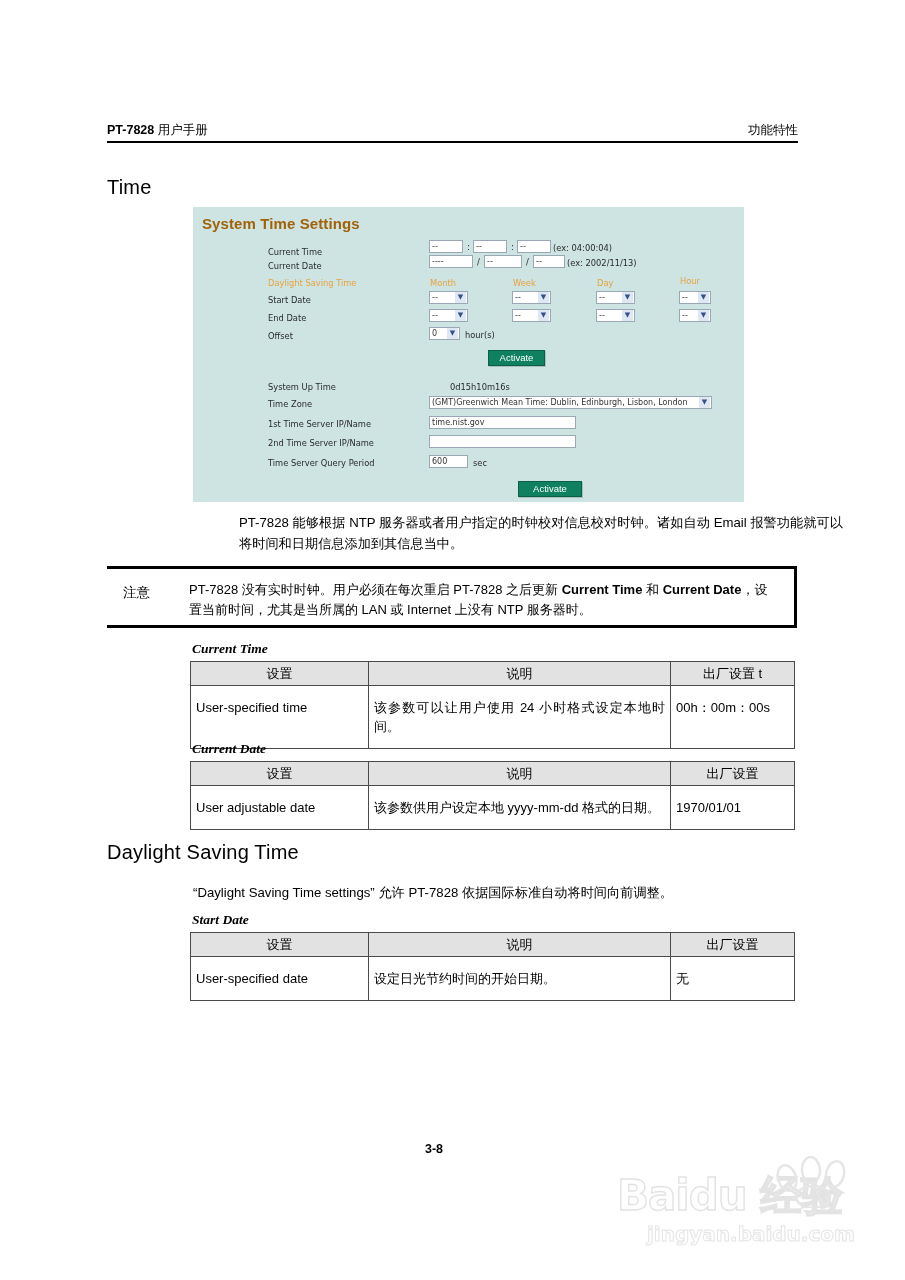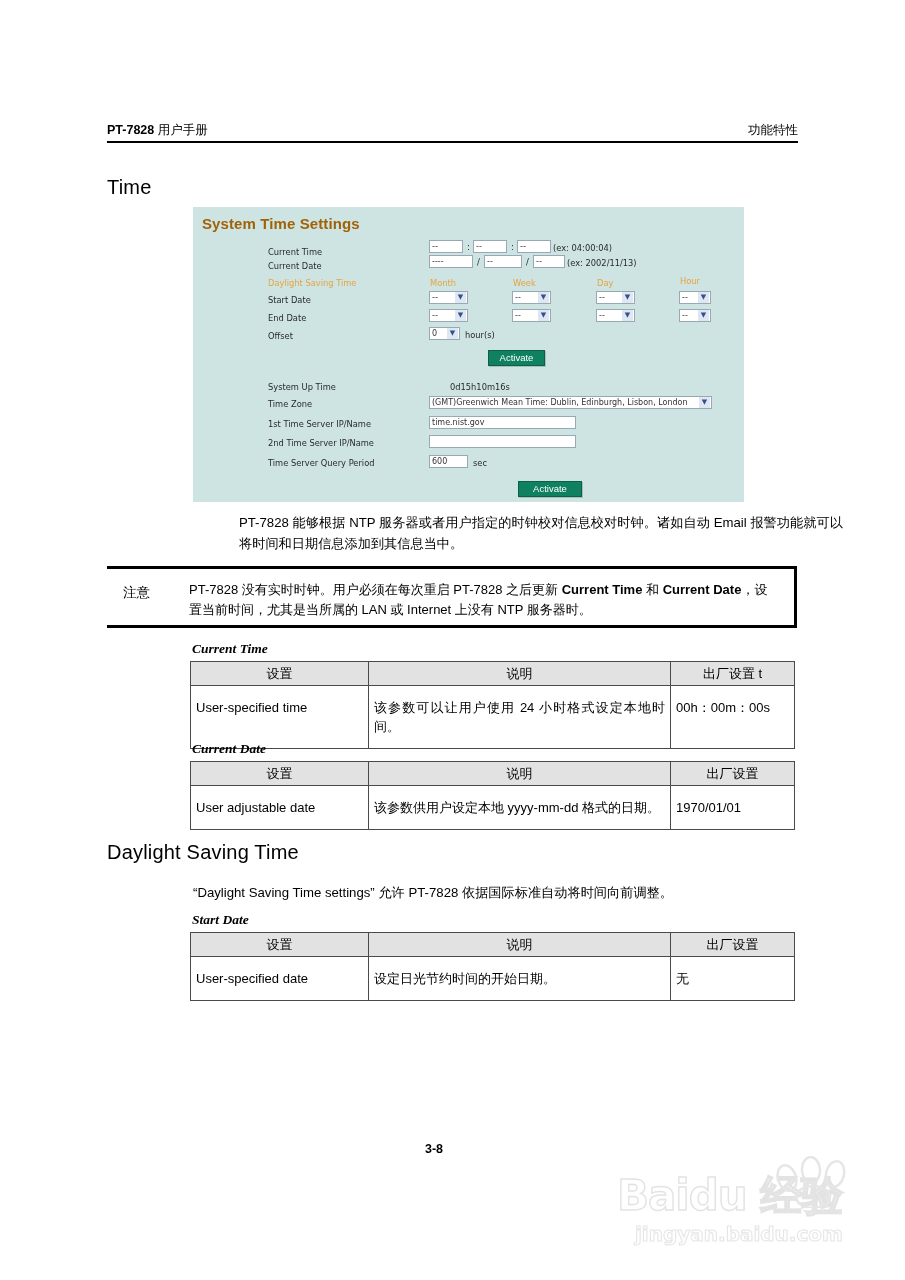--- a/index.html
+++ b/index.html
@@ -247,21 +247,21 @@
     font-family: "DejaVu Sans", sans-serif;
     font-size: 42px;
     font-weight: bold;
     color: transparent;
     -webkit-text-stroke: 1.4px #e3e3e3;
     letter-spacing: -1px;
     white-space: nowrap;
   }
   .wm-sub {
     position: absolute;
-    left: 18px;
+    left: 30px;
     top: 62px;
     font-family: "DejaVu Sans", sans-serif;
     font-size: 20px;
     font-weight: bold;
     color: transparent;
     -webkit-text-stroke: 1.1px #e6e6e6;
     white-space: nowrap;
   }
   .wm-paw {
     position: absolute;

